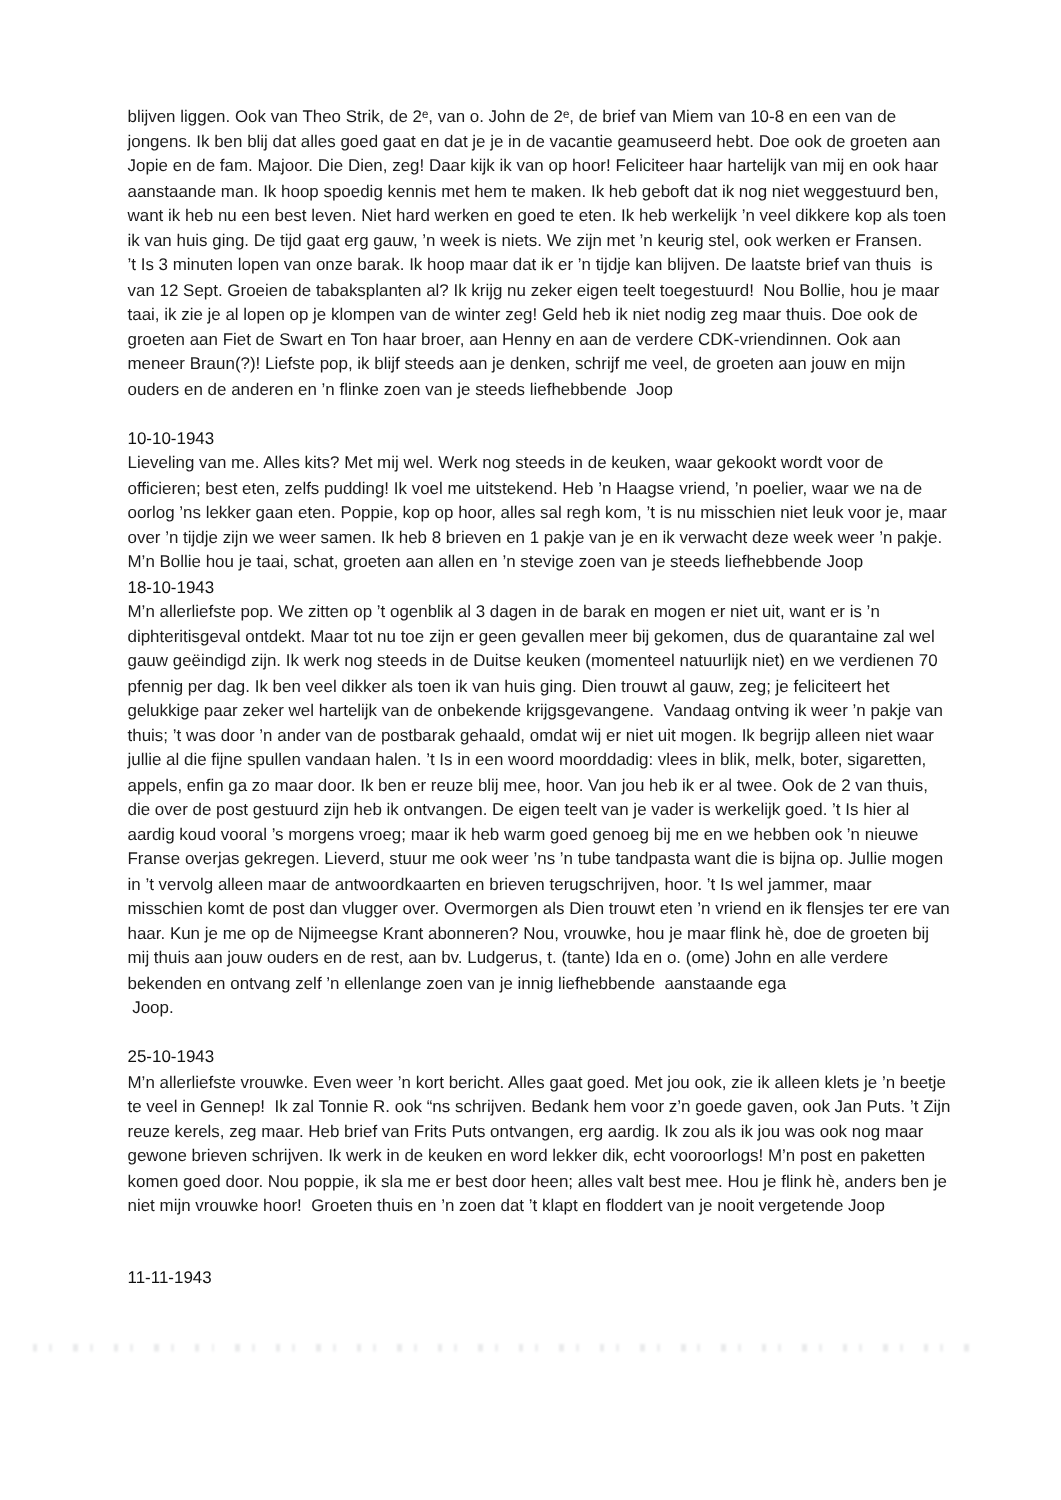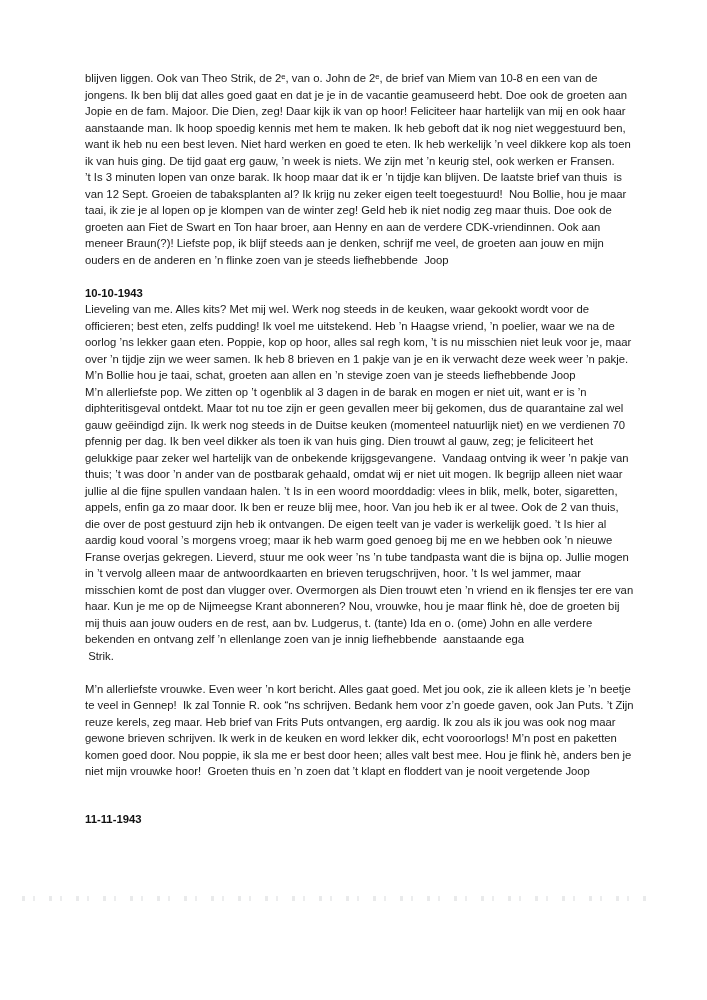--- a/index.html
+++ b/index.html
@@ -27,21 +27,21 @@
   }
   .text-block p {
     margin: 0;
     white-space: pre-wrap;
     text-align: left;
   }
   .date-heading {
     margin: 0;
     font-size: 11.3px;
     line-height: 16.5px;
-    font-weight: bold;
+    font-weight: normal;
     color: #111111;
     white-space: pre-wrap;
   }
   .entry { margin-top: 16.5px; }
   .entry.no-gap { margin-top: 0; }
   .entry.big-gap { margin-top: 31px; }
   
   .edge-sliver {
     position: absolute;
     left: 22px;
@@ -65,25 +65,27 @@
       <p>blijven liggen. Ook van Theo Strik, de 2ᵉ, van o. John de 2ᵉ, de brief van Miem van 10-8 en een van de jongens. Ik ben blij dat alles goed gaat en dat je je in de vacantie geamuseerd hebt. Doe ook de groeten aan Jopie en de fam. Majoor. Die Dien, zeg! Daar kijk ik van op hoor! Feliciteer haar hartelijk van mij en ook haar aanstaande man. Ik hoop spoedig kennis met hem te maken. Ik heb geboft dat ik nog niet weggestuurd ben, want ik heb nu een best leven. Niet hard werken en goed te eten. Ik heb werkelijk ’n veel dikkere kop als toen ik van huis ging. De tijd gaat erg gauw, ’n week is niets. We zijn met ’n keurig stel, ook werken er Fransen.</p>
       <p>’t Is 3 minuten lopen van onze barak. Ik hoop maar dat ik er ’n tijdje kan blijven. De laatste brief van thuis  is van 12 Sept. Groeien de tabaksplanten al? Ik krijg nu zeker eigen teelt toegestuurd!  Nou Bollie, hou je maar taai, ik zie je al lopen op je klompen van de winter zeg! Geld heb ik niet nodig zeg maar thuis. Doe ook de groeten aan Fiet de Swart en Ton haar broer, aan Henny en aan de verdere CDK-vriendinnen. Ook aan meneer Braun(?)! Liefste pop, ik blijf steeds aan je denken, schrijf me veel, de groeten aan jouw en mijn ouders en de anderen en ’n flinke zoen van je steeds liefhebbende  Joop</p>
     </div>
 
     <div class="entry">
       <h2 class="date-heading">10-10-1943</h2>
       <p>Lieveling van me. Alles kits? Met mij wel. Werk nog steeds in de keuken, waar gekookt wordt voor de officieren; best eten, zelfs pudding! Ik voel me uitstekend. Heb ’n Haagse vriend, ’n poelier, waar we na de oorlog ’ns lekker gaan eten. Poppie, kop op hoor, alles sal regh kom, ’t is nu misschien niet leuk voor je, maar over ’n tijdje zijn we weer samen. Ik heb 8 brieven en 1 pakje van je en ik verwacht deze week weer ’n pakje. M’n Bollie hou je taai, schat, groeten aan allen en ’n stevige zoen van je steeds liefhebbende Joop</p>
     </div>
 
     <div class="entry no-gap">
+      <h2 class="date-heading">18-10-1943</h2>
       <p>M’n allerliefste pop. We zitten op ’t ogenblik al 3 dagen in de barak en mogen er niet uit, want er is ’n diphteritisgeval ontdekt. Maar tot nu toe zijn er geen gevallen meer bij gekomen, dus de quarantaine zal wel gauw geëindigd zijn. Ik werk nog steeds in de Duitse keuken (momenteel natuurlijk niet) en we verdienen 70 pfennig per dag. Ik ben veel dikker als toen ik van huis ging. Dien trouwt al gauw, zeg; je feliciteert het gelukkige paar zeker wel hartelijk van de onbekende krijgsgevangene.  Vandaag ontving ik weer ’n pakje van thuis; ’t was door ’n ander van de postbarak gehaald, omdat wij er niet uit mogen. Ik begrijp alleen niet waar jullie al die fijne spullen vandaan halen. ’t Is in een woord moorddadig: vlees in blik, melk, boter, sigaretten, appels, enfin ga zo maar door. Ik ben er reuze blij mee, hoor. Van jou heb ik er al twee. Ook de 2 van thuis, die over de post gestuurd zijn heb ik ontvangen. De eigen teelt van je vader is werkelijk goed. ’t Is hier al aardig koud vooral ’s morgens vroeg; maar ik heb warm goed genoeg bij me en we hebben ook ’n nieuwe Franse overjas gekregen. Lieverd, stuur me ook weer ’ns ’n tube tandpasta want die is bijna op. Jullie mogen in ’t vervolg alleen maar de antwoordkaarten en brieven terugschrijven, hoor. ’t Is wel jammer, maar misschien komt de post dan vlugger over. Overmorgen als Dien trouwt eten ’n vriend en ik flensjes ter ere van haar. Kun je me op de Nijmeegse Krant abonneren? Nou, vrouwke, hou je maar flink hè, doe de groeten bij mij thuis aan jouw ouders en de rest, aan bv. Ludgerus, t. (tante) Ida en o. (ome) John en alle verdere bekenden en ontvang zelf ’n ellenlange zoen van je innig liefhebbende  aanstaande ega</p>
-      <p> Strik.</p>
+      <p> Joop.</p>
     </div>
 
     <div class="entry">
+      <h2 class="date-heading">25-10-1943</h2>
       <p>M’n allerliefste vrouwke. Even weer ’n kort bericht. Alles gaat goed. Met jou ook, zie ik alleen klets je ’n beetje te veel in Gennep!  Ik zal Tonnie R. ook “ns schrijven. Bedank hem voor z’n goede gaven, ook Jan Puts. ’t Zijn reuze kerels, zeg maar. Heb brief van Frits Puts ontvangen, erg aardig. Ik zou als ik jou was ook nog maar gewone brieven schrijven. Ik werk in de keuken en word lekker dik, echt vooroorlogs! M’n post en paketten komen goed door. Nou poppie, ik sla me er best door heen; alles valt best mee. Hou je flink hè, anders ben je niet mijn vrouwke hoor!  Groeten thuis en ’n zoen dat ’t klapt en floddert van je nooit vergetende Joop</p>
     </div>
 
     <div class="entry big-gap">
       <h2 class="date-heading">11-11-1943</h2>
     </div>
 
   </div>
 
   <div class="edge-sliver"></div>

